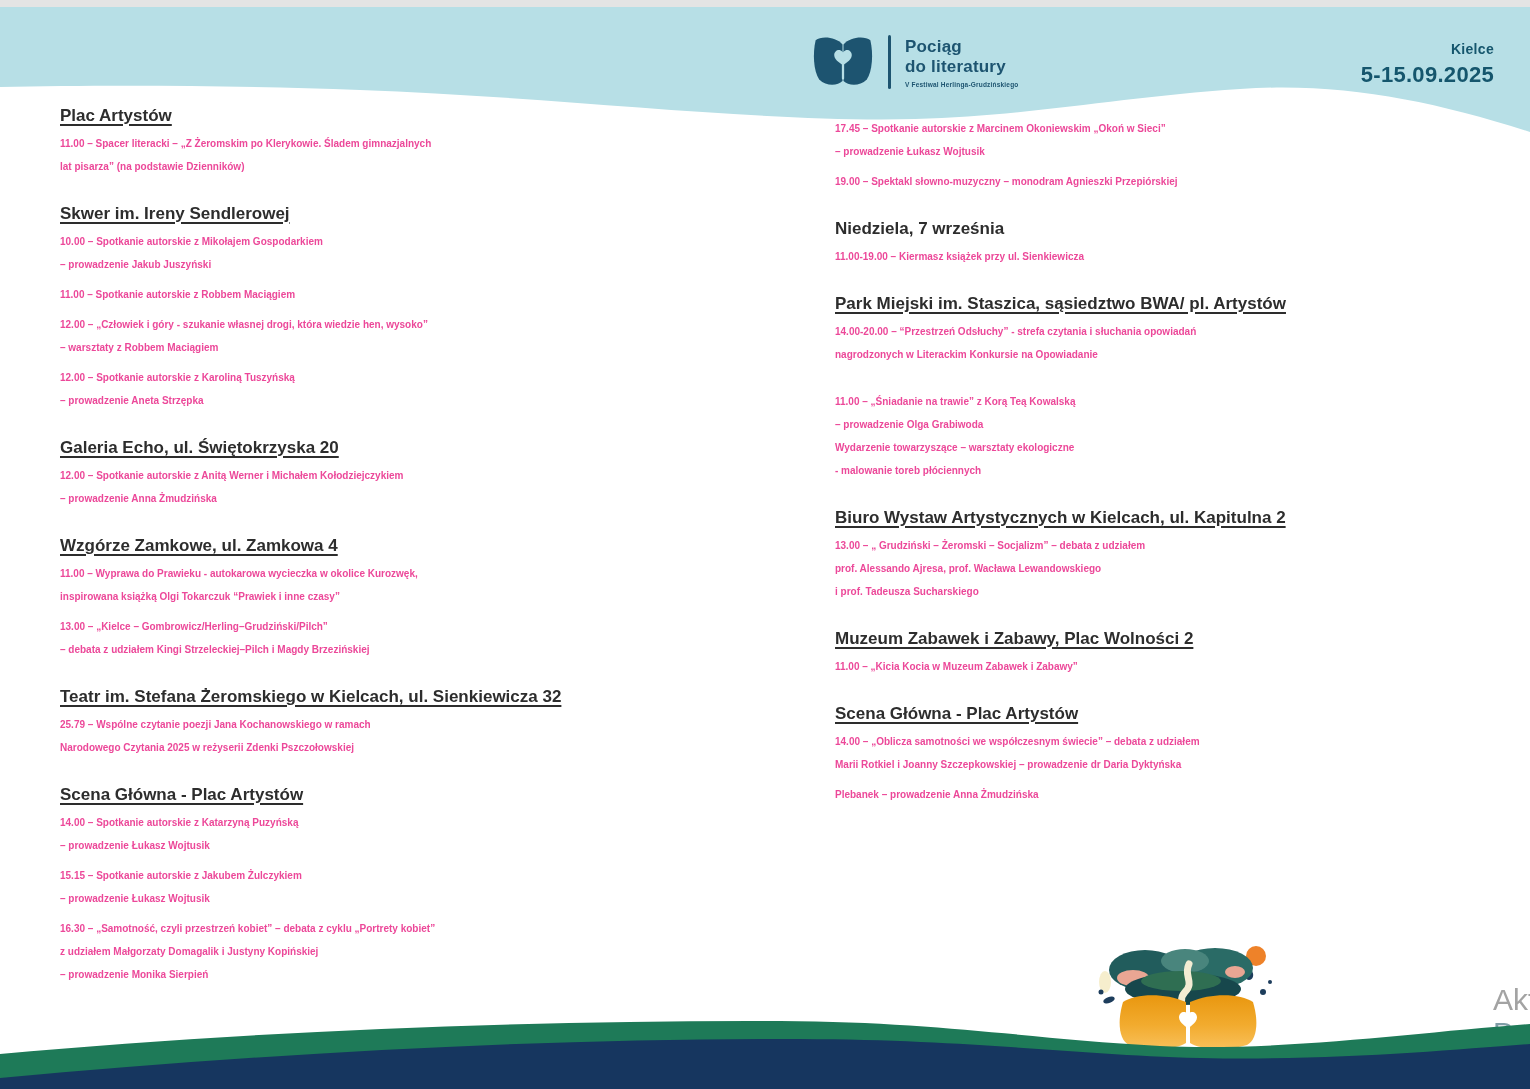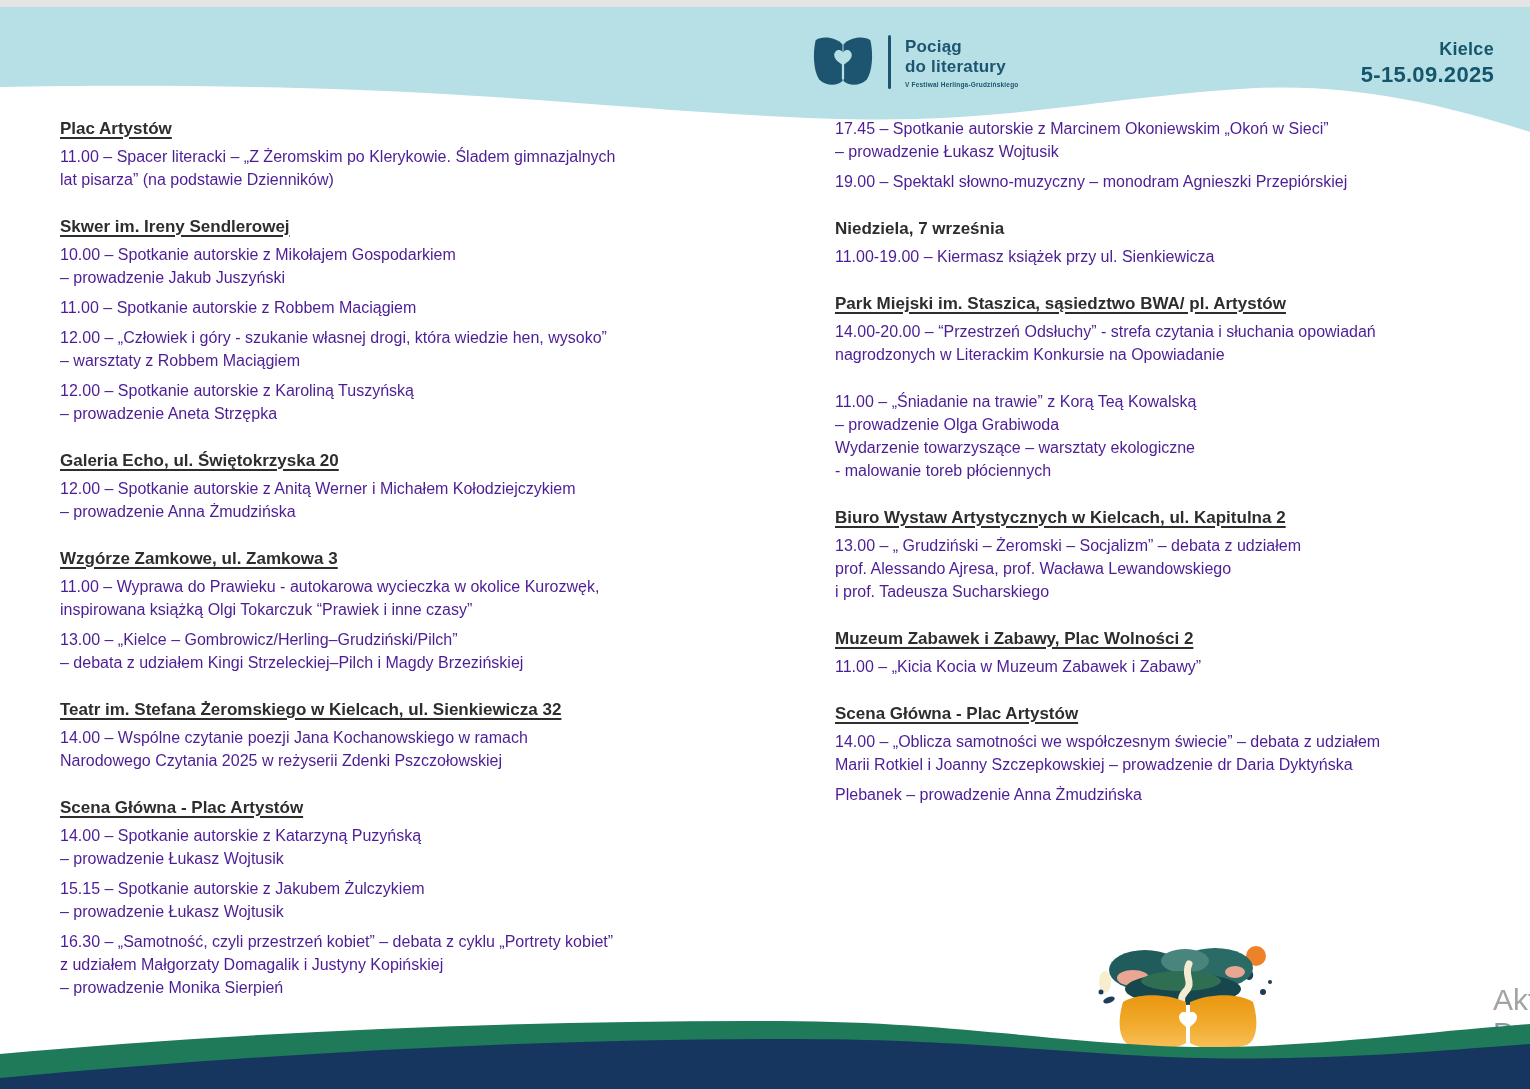--- a/index.html
+++ b/index.html
@@ -12,36 +12,36 @@
   .header-band{position:absolute;top:0;left:0;width:1530px;height:160px;pointer-events:none;}
   .footer-band{position:absolute;bottom:0;left:0;width:1530px;height:95px;pointer-events:none;}
 
   .brand{position:absolute;top:34px;left:812px;display:flex;align-items:center;gap:14px;}
   .brand .divider{width:3px;height:54px;background:#1d5470;border-radius:2px;}
   .brand-text{color:#1d5470;}
   .brand-title{font-size:17px;font-weight:800;line-height:20px;letter-spacing:.2px;}
   .brand-sub{font-size:6.5px;font-weight:700;margin-top:4px;letter-spacing:.2px;}
 
   .citydate{position:absolute;top:36px;right:36px;text-align:right;color:#15566d;font-weight:800;}
-  .citydate .city{font-size:18px;line-height:26px;letter-spacing:.3px;}
+  .citydate .city{font-size:14px;line-height:26px;letter-spacing:.3px;}
   .citydate .dates{font-size:22px;line-height:26px;letter-spacing:.3px;}
 
   .col{position:absolute;width:660px;}
   .col-left{top:104px;left:60px;}
   .col-right{top:117px;left:835px;}
 
   .section{margin-top:24px;}
   .section:first-child{margin-top:0;}
   .heading{
-    margin:13px 0 5px 0;font-size:17px;font-weight:700;color:#2d2d2d;line-height:23px;
+    margin:0 0 5px 0;font-size:17px;font-weight:700;color:#2d2d2d;line-height:23px;
   }
   .heading.venue{text-decoration:underline;text-decoration-thickness:1.5px;text-underline-offset:3px;}
   .event{margin-bottom:7px;}
   .event:last-child{margin-bottom:0;}
-  .line{font-size:16px;line-height:23px;color:#4c1d95;}
+  .line{font-size:10px;line-height:23px;color:#ec4899;font-weight:bold;}
 
   .watermark{position:absolute;left:1493px;top:983px;color:#a3a3a3;font-size:30px;line-height:33px;}
   .watermark .wm2{color:#7f9da6;}
 
   .bottom-logo{position:absolute;left:1093px;top:942px;}
 </style>
 </head>
 <body>
 
 <div class="top-strip"></div>
@@ -97,34 +97,34 @@
       </div>
     </section>
     <section class="section">
       <h3 class="heading venue">Galeria Echo, ul. Świętokrzyska 20</h3>
       <div class="event">
         <div class="line">12.00 – Spotkanie autorskie z Anitą Werner i Michałem Kołodziejczykiem</div>
         <div class="line">– prowadzenie Anna Żmudzińska</div>
       </div>
     </section>
     <section class="section">
-      <h3 class="heading venue">Wzgórze Zamkowe, ul. Zamkowa 3</h3>
+      <h3 class="heading venue">Wzgórze Zamkowe, ul. Zamkowa 4</h3>
       <div class="event">
         <div class="line">11.00 – Wyprawa do Prawieku - autokarowa wycieczka w okolice Kurozwęk,</div>
         <div class="line">inspirowana książką Olgi Tokarczuk “Prawiek i inne czasy”</div>
       </div>
       <div class="event">
         <div class="line">13.00 – „Kielce – Gombrowicz/Herling–Grudziński/Pilch”</div>
         <div class="line">– debata z udziałem Kingi Strzeleckiej–Pilch i Magdy Brzezińskiej</div>
       </div>
     </section>
     <section class="section">
       <h3 class="heading venue">Teatr im. Stefana Żeromskiego w Kielcach, ul. Sienkiewicza 32</h3>
       <div class="event">
-        <div class="line">14.00 – Wspólne czytanie poezji Jana Kochanowskiego w ramach</div>
+        <div class="line">25.79 – Wspólne czytanie poezji Jana Kochanowskiego w ramach</div>
         <div class="line">Narodowego Czytania 2025 w reżyserii Zdenki Pszczołowskiej</div>
       </div>
     </section>
     <section class="section">
       <h3 class="heading venue">Scena Główna - Plac Artystów</h3>
       <div class="event">
         <div class="line">14.00 – Spotkanie autorskie z Katarzyną Puzyńską</div>
         <div class="line">– prowadzenie Łukasz Wojtusik</div>
       </div>
       <div class="event">

